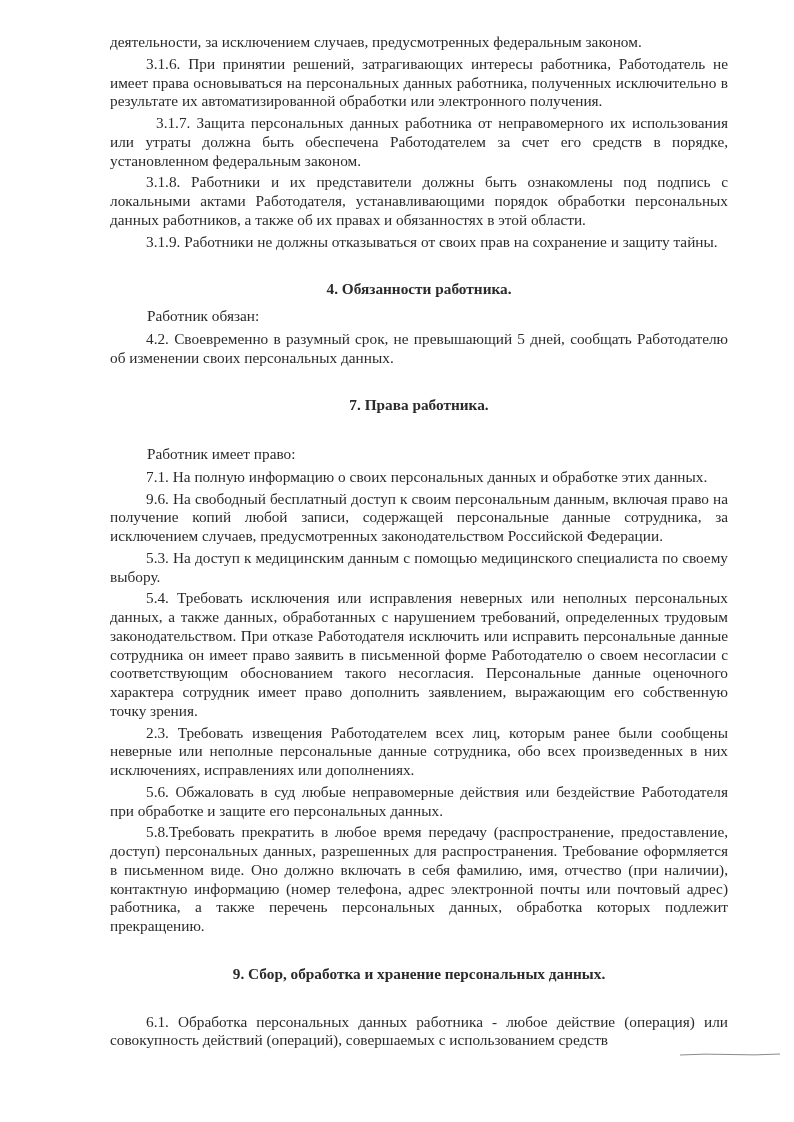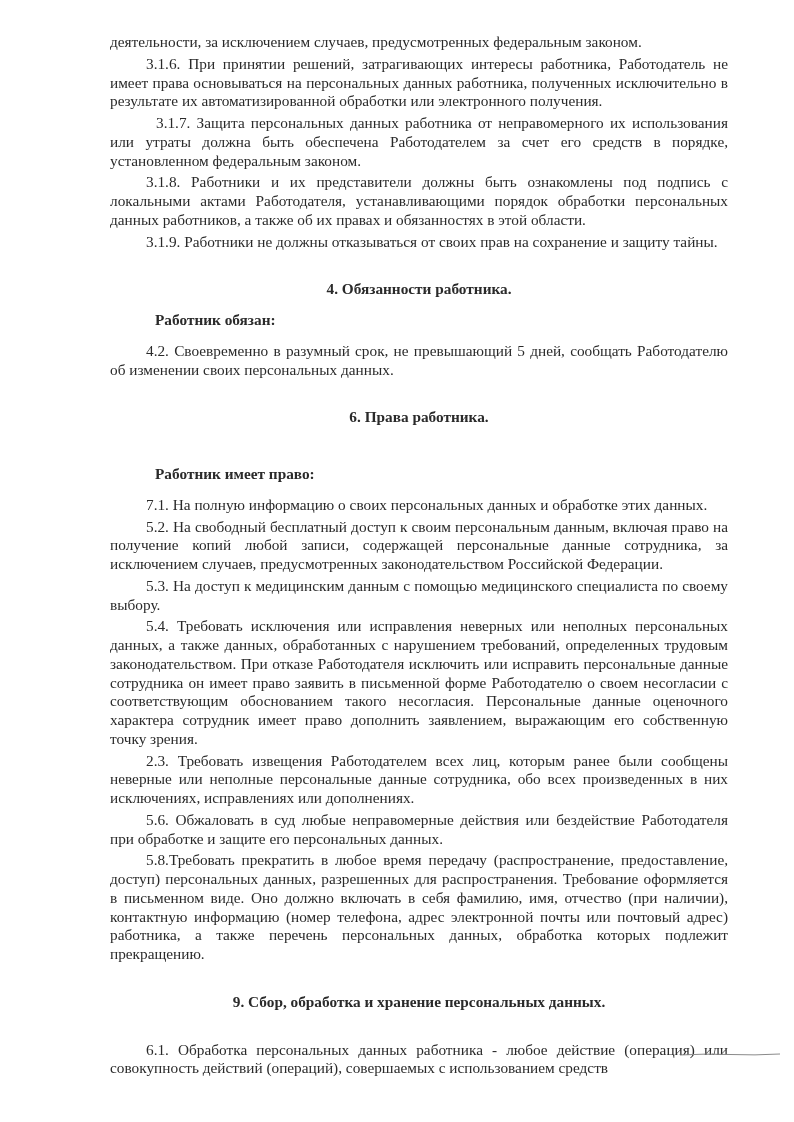--- a/index.html
+++ b/index.html
@@ -6,45 +6,45 @@
   body { width: 794px; height: 1122px; position: relative; overflow: hidden; }
   .page {
     position: absolute; left: 107px; top: 30px; width: 624px;
     font-family: "Liberation Serif", serif; font-size: 15.3px; line-height: 18.75px;
     color: #2a2a2a; text-align: justify;
   }
   .p { margin: 3px; text-indent: 36px; }
   .p.noindent { text-indent: 0; }
   .p.indent2 { text-indent: 46px; }
   .h { margin: 8px; text-align: center; font-weight: bold; }
-  .sub { margin: 12px; font-weight: bold; text-indent: 36px; }
+  .sub { margin: 4px; font-weight: normal; text-indent: 36px; }
   .gap-m { height: 18px; }
   .stroke {
     position: absolute; left: 680px; top: 1053px; width: 100px; height: 3px;
   }
 </style>
 </head>
 <body>
 
 <div class="page">
   <p class="p noindent">деятельности, за исключением случаев, предусмотренных федеральным законом.</p>
   <p class="p">3.1.6. При принятии решений, затрагивающих интересы работника, Работодатель не имеет права основываться на персональных данных работника, полученных исключительно в результате их автоматизированной обработки или электронного получения.</p>
   <p class="p indent2">3.1.7. Защита персональных данных работника от неправомерного их использования или утраты должна быть обеспечена Работодателем за счет его средств в порядке, установленном федеральным законом.</p>
   <p class="p">3.1.8. Работники и их представители должны быть ознакомлены под подпись с локальными актами Работодателя, устанавливающими порядок обработки персональных данных работников, а также об их правах и обязанностях в этой области.</p>
   <p class="p">3.1.9. Работники не должны отказываться от своих прав на сохранение и защиту тайны.</p>
   <div class="gap-m"></div>
   <p class="h">4. Обязанности работника.</p>
   <p class="sub">Работник обязан:</p>
   <p class="p">4.2. Своевременно в разумный срок, не превышающий 5 дней, сообщать Работодателю об изменении своих персональных данных.</p>
   <div class="gap-m"></div>
-  <p class="h">6. Права работника.</p>
+  <p class="h">7. Права работника.</p>
   <div class="gap-m"></div>
   <p class="sub">Работник имеет право:</p>
   <p class="p">7.1. На полную информацию о своих персональных данных и обработке этих данных.</p>
-  <p class="p">5.2. На свободный бесплатный доступ к своим персональным данным, включая право на получение копий любой записи, содержащей персональные данные сотрудника, за исключением случаев, предусмотренных законодательством Российской Федерации.</p>
+  <p class="p">9.6. На свободный бесплатный доступ к своим персональным данным, включая право на получение копий любой записи, содержащей персональные данные сотрудника, за исключением случаев, предусмотренных законодательством Российской Федерации.</p>
   <p class="p">5.3. На доступ к медицинским данным с помощью медицинского специалиста по своему выбору.</p>
   <p class="p">5.4. Требовать исключения или исправления неверных или неполных персональных данных, а также данных, обработанных с нарушением требований, определенных трудовым законодательством. При отказе Работодателя исключить или исправить персональные данные сотрудника он имеет право заявить в письменной форме Работодателю о своем несогласии с соответствующим обоснованием такого несогласия. Персональные данные оценочного характера сотрудник имеет право дополнить заявлением, выражающим его собственную точку зрения.</p>
   <p class="p">2.3. Требовать извещения Работодателем всех лиц, которым ранее были сообщены неверные или неполные персональные данные сотрудника, обо всех произведенных в них исключениях, исправлениях или дополнениях.</p>
   <p class="p">5.6. Обжаловать в суд любые неправомерные действия или бездействие Работодателя при обработке и защите его персональных данных.</p>
   <p class="p">5.8.Требовать прекратить в любое время передачу (распространение, предоставление, доступ) персональных данных, разрешенных для распространения. Требование оформляется в письменном виде. Оно должно включать в себя фамилию, имя, отчество (при наличии), контактную информацию (номер телефона, адрес электронной почты или почтовый адрес) работника, а также перечень персональных данных, обработка которых подлежит прекращению.</p>
   <div class="gap-m"></div>
   <p class="h">9. Сбор, обработка и хранение персональных данных.</p>
   <div class="gap-m"></div>
   <p class="p">6.1. Обработка персональных данных работника - любое действие (операция) или совокупность действий (операций), совершаемых с использованием средств</p>
 </div>

